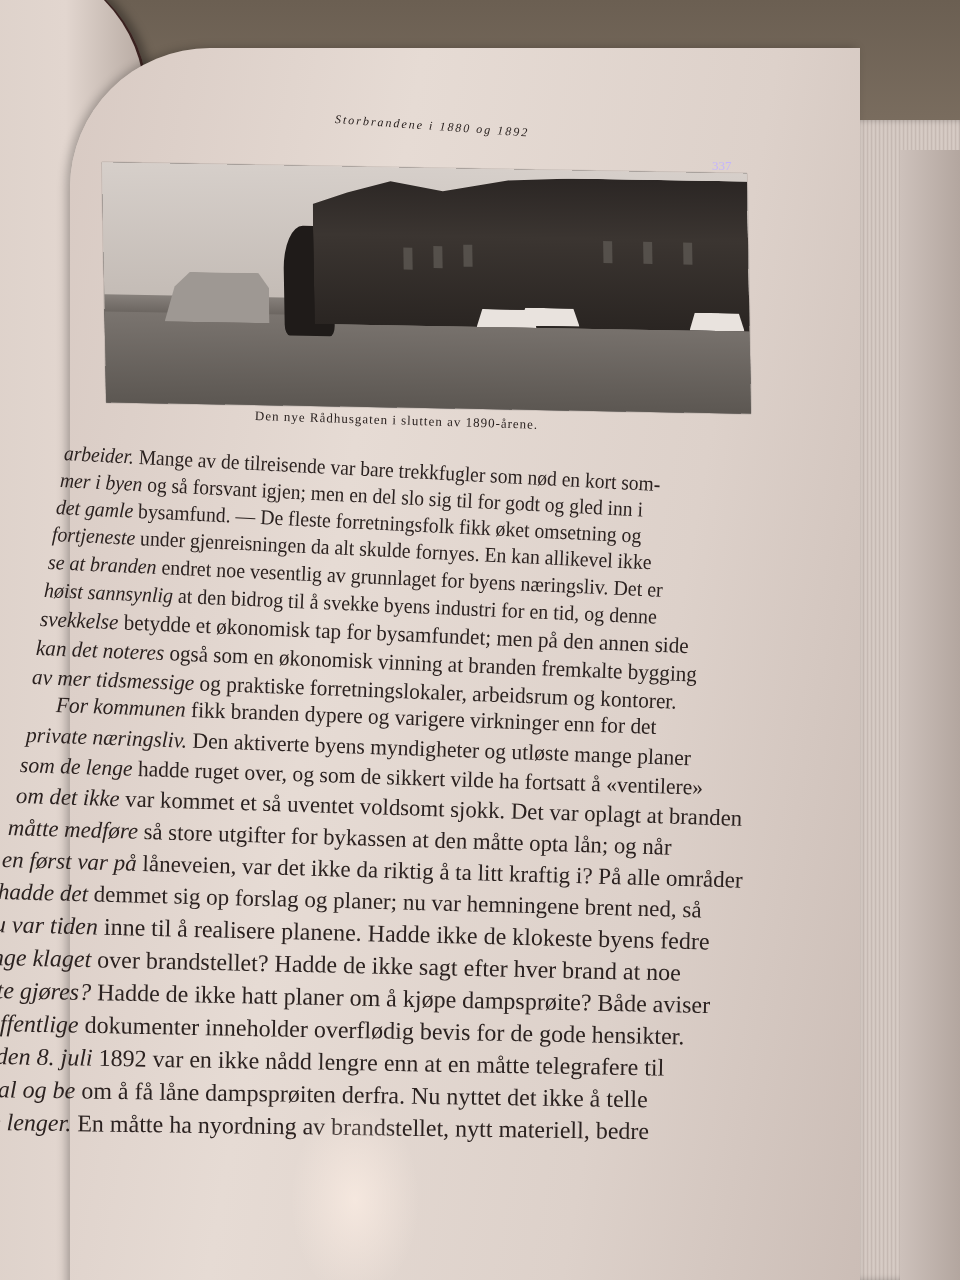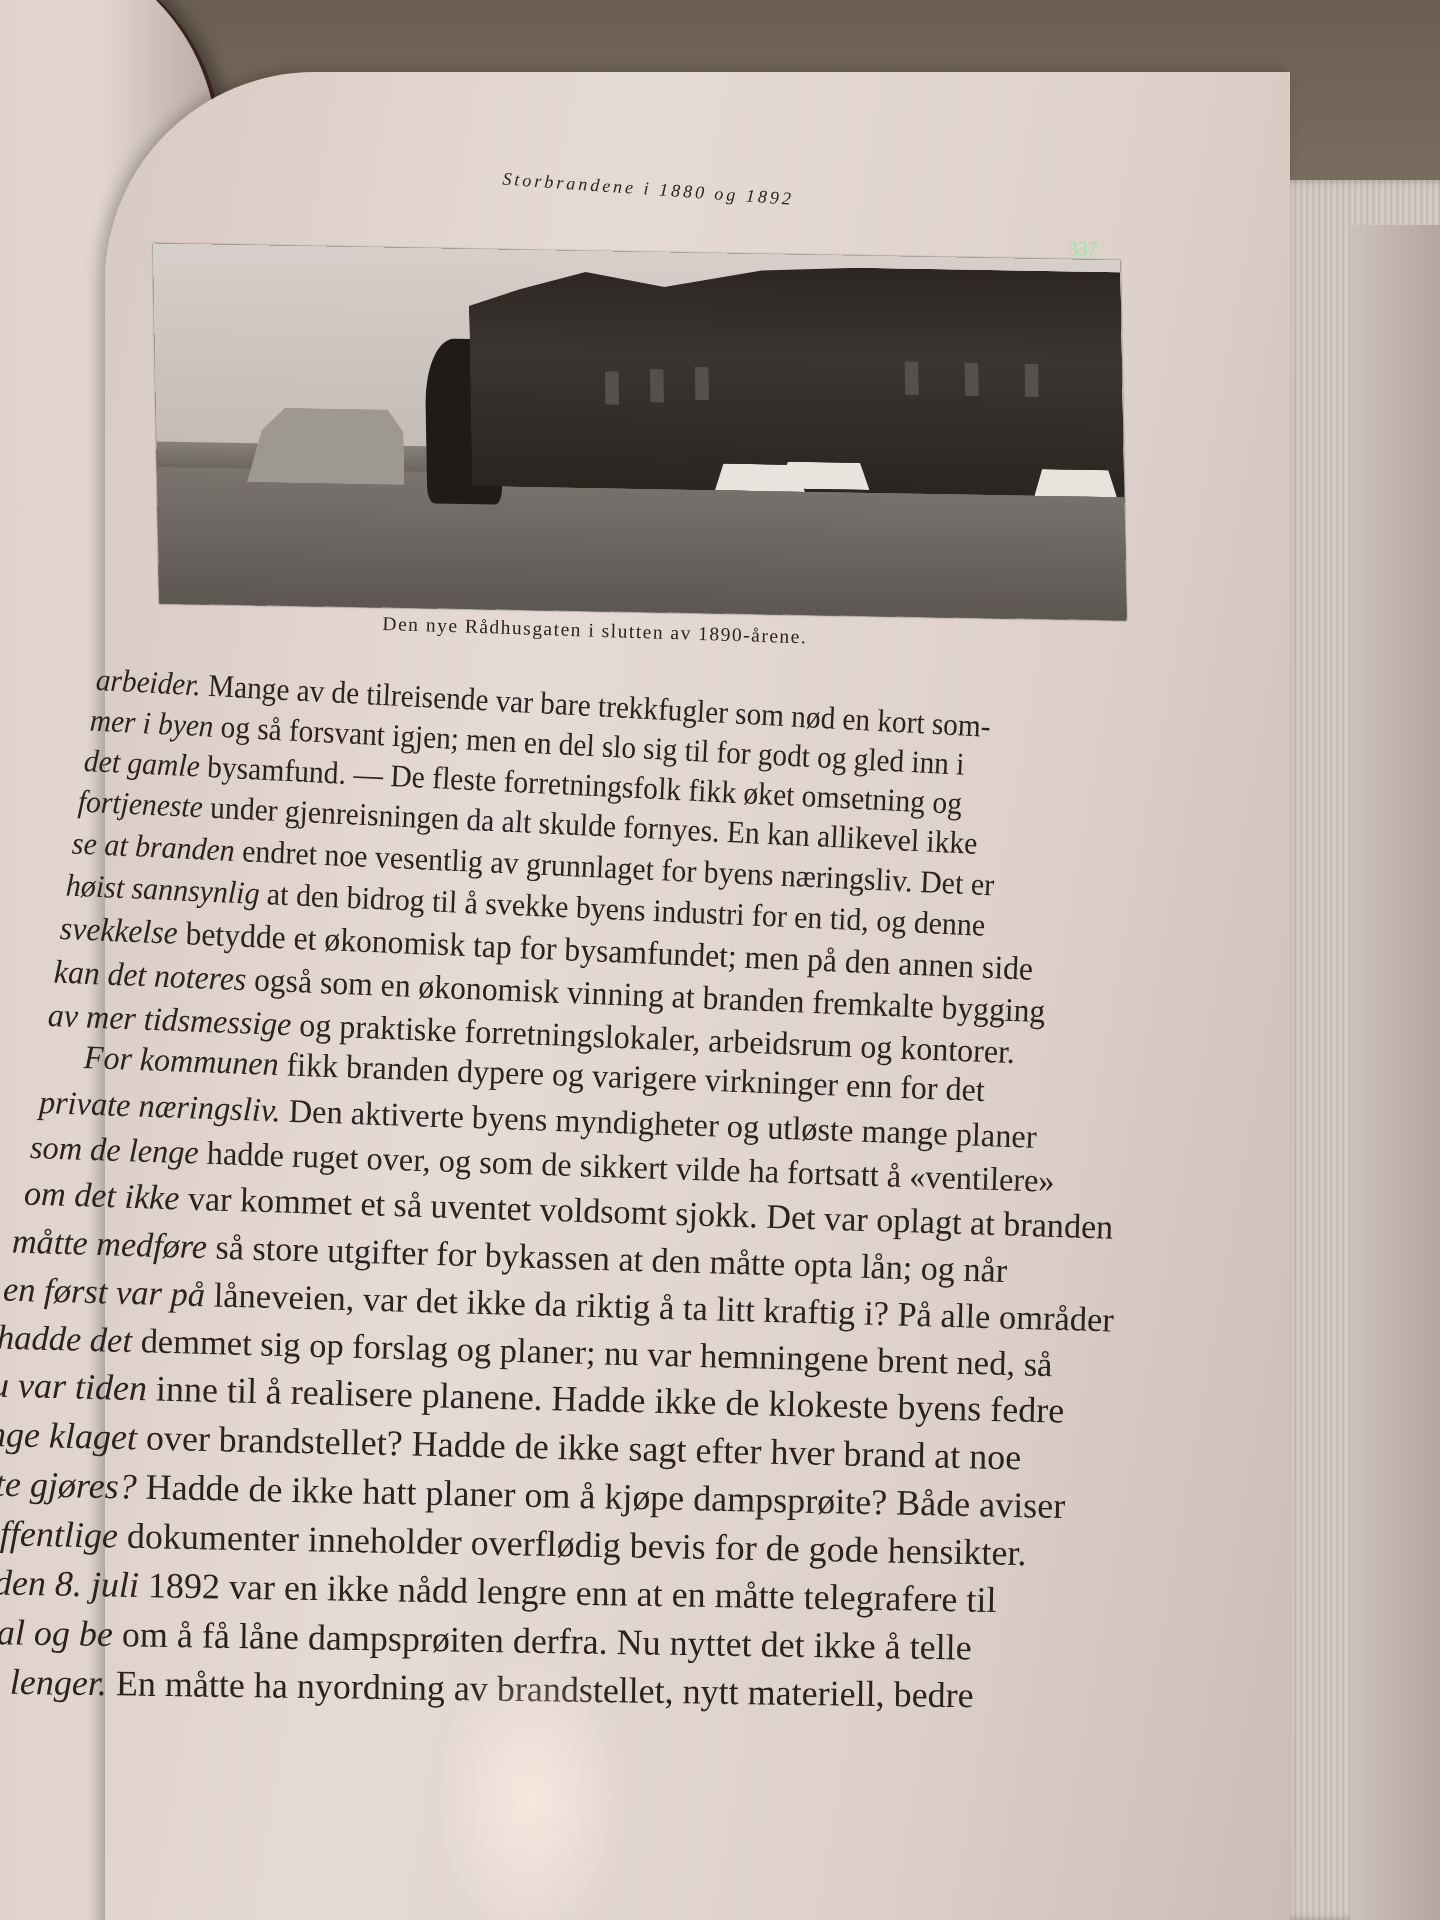--- a/index.html
+++ b/index.html
@@ -42,21 +42,21 @@
       position: absolute; left: 290px; top: 1100px; width: 130px; height: 200px;
       background: radial-gradient(ellipse at center, rgba(255,240,230,0.65) 0%, rgba(255,240,230,0) 70%);
       pointer-events: none;
     }
     .running-head {
       position: absolute; left: 335px; top: 112px;
       font-style: italic; font-size: 12px; letter-spacing: 2px; color: #2a2220;
       transform: rotate(4deg); transform-origin: left center;
     }
     .page-number {
-      position: absolute; left: 712px; top: 158px; font-size: 13px; color: #86efac;
+      position: absolute; left: 712px; top: 158px; font-size: 13px; color: #c4b5fd;
     }
     .photo {
       position: absolute; left: 104px; top: 168px; width: 645px; height: 240px;
       transform: skewY(2deg) rotate(-1deg);
       background: linear-gradient(180deg, #cfc7c2 0%, #bfb8b3 40%, #6c6661 62%, #6d6864 100%);
       overflow: hidden;
       box-shadow: 0 0 1px #000;
     }
     .photo .sky { position: absolute; inset: 0 0 45% 0; background: linear-gradient(180deg, #d6cfca, #c4bcb6); }
     .photo .street { position: absolute; left: 0; right: 0; bottom: 0; height: 38%; background: linear-gradient(180deg, #7a746f, #5c5752); }

